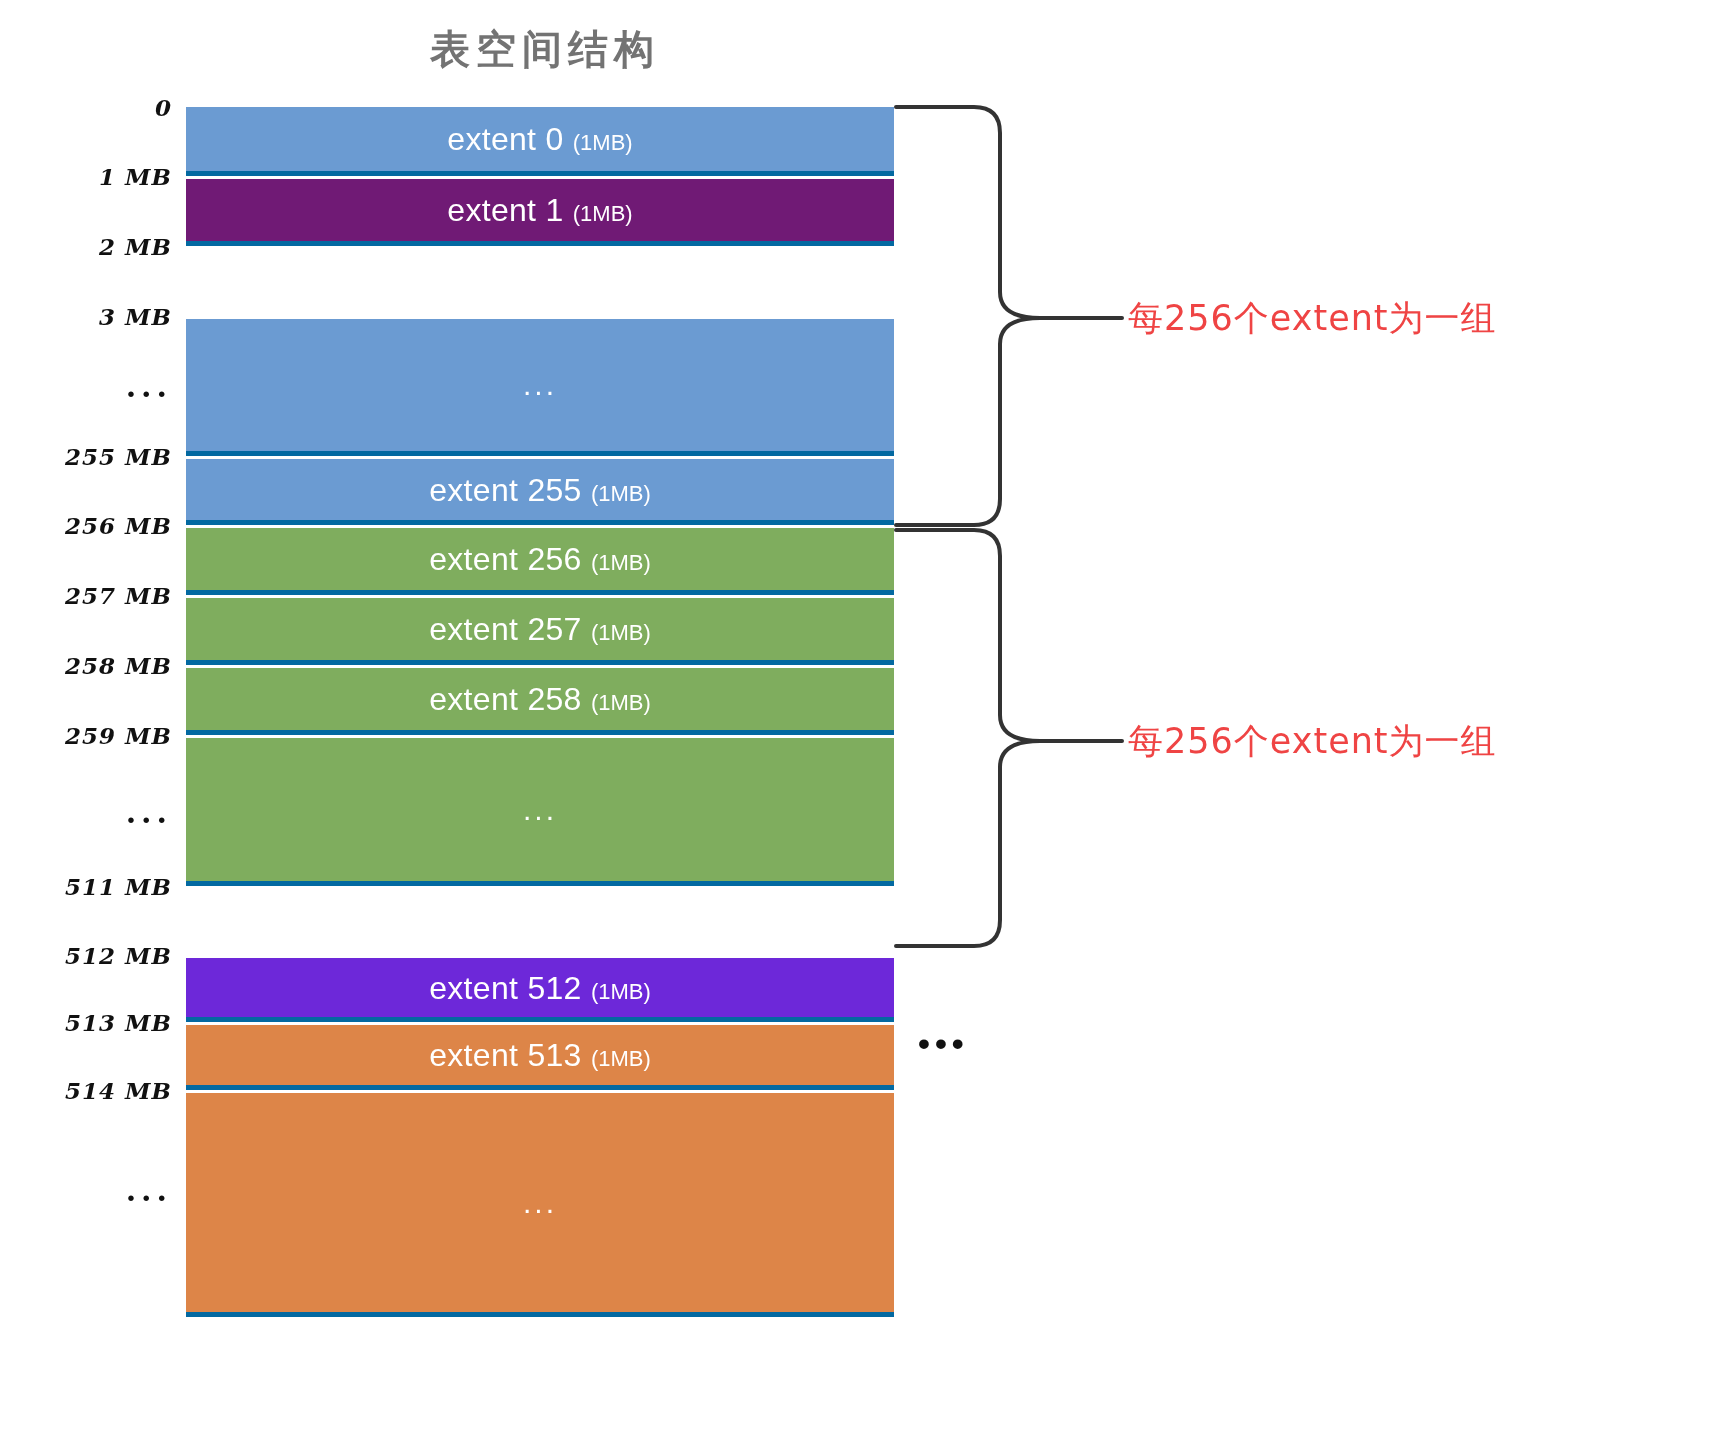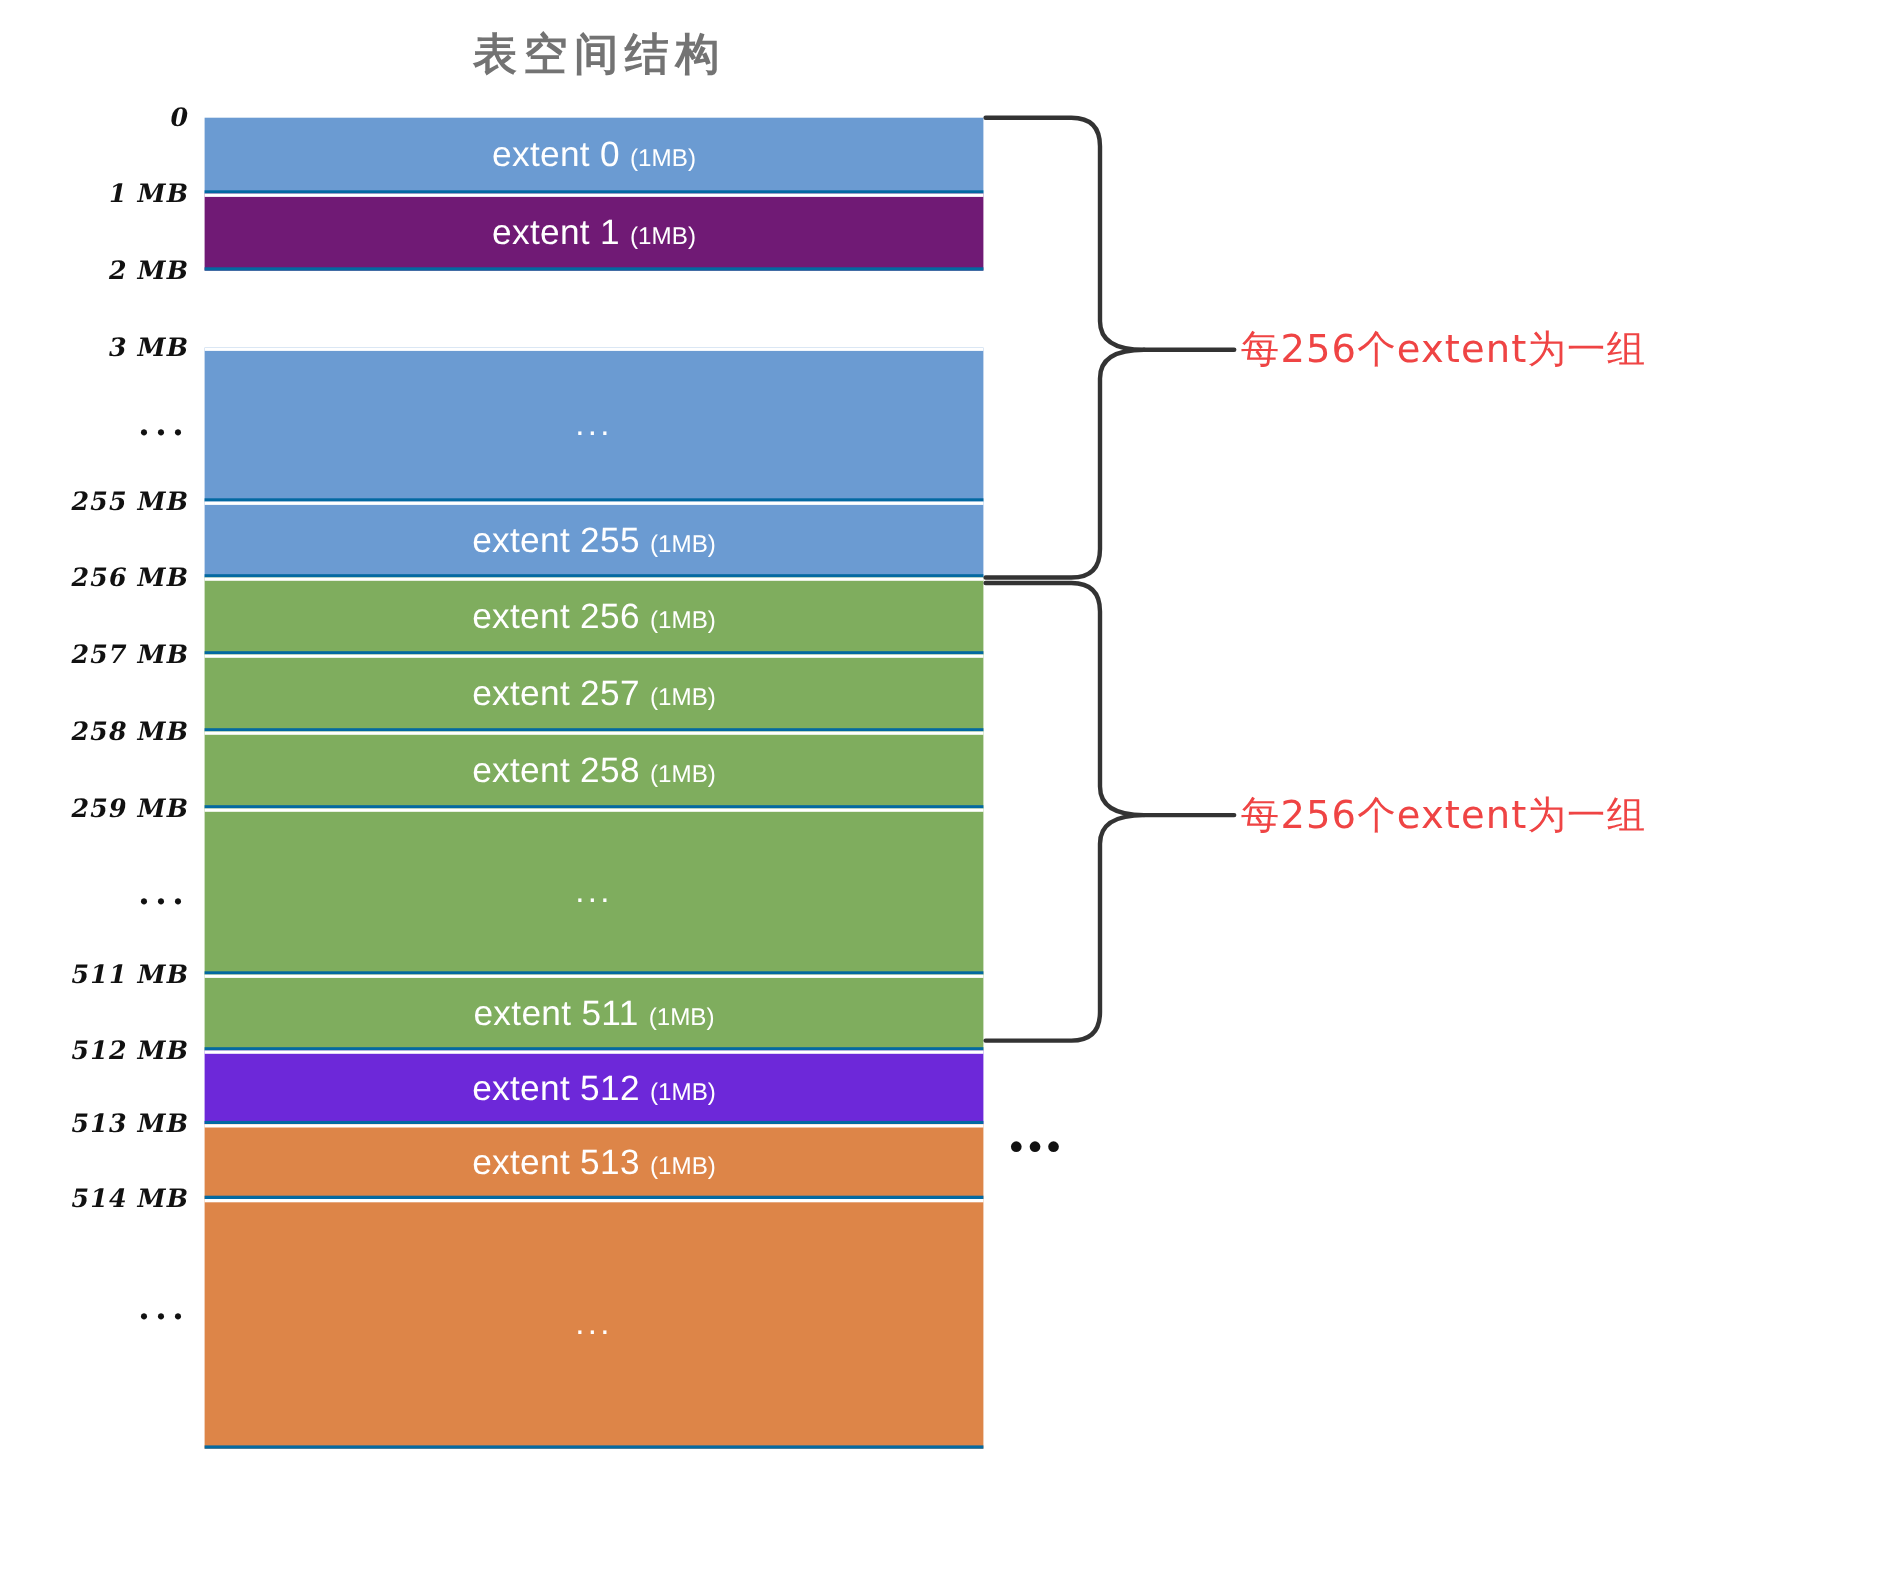--- a/index.html
+++ b/index.html
@@ -62,21 +62,21 @@
     top: 107px;
     width: 708px;
     height: 1210px;
   }
   .band {
     position: absolute;
     left: 0;
     width: 100%;
     box-sizing: border-box;
     border-top: 3px solid #ffffff;
-    border-bottom: 3px solid #0369a1;
+    border-bottom: 5px solid #0369a1;
     display: flex;
     align-items: center;
     justify-content: center;
   }
   .band.first { border-top: none; }
   .band-text {
     color: #ffffff;
     font-size: 32px;
     line-height: 1;
     white-space: nowrap;
@@ -161,23 +161,20 @@
     </div>
     <div class="band" style="top: 488px; height: 70px; background: rgb(127, 173, 94); justify-content: center;">
       <span class="band-text"><span>extent 257</span> <span class="size">(1MB)</span></span>
     </div>
     <div class="band" style="top: 558px; height: 70px; background: rgb(127, 173, 94);">
       <span class="band-text"><span>extent 258</span> <span class="size">(1MB)</span></span>
     </div>
     <div class="band" style="top: 628px; height: 151px; background: rgb(127, 173, 94);">
       <span class="band-text ellipsis">...</span>
     </div>
-    <div class="band" style="top: 779px; height: 69px; background: rgb(127, 173, 94);">
-      <span class="band-text"><span>extent 511</span> <span class="size">(1MB)</span></span>
-    </div>
     <div class="band" style="top: 848px; height: 67px; background: #6d28d9;">
       <span class="band-text"><span>extent 512</span> <span class="size">(1MB)</span></span>
     </div>
     <div class="band" style="top: 915px; height: 68px; background: rgb(221, 133, 72);">
       <span class="band-text"><span>extent 513</span> <span class="size">(1MB)</span></span>
     </div>
     <div class="band" style="top: 983px; height: 227px; background: rgb(221, 133, 72);">
       <span class="band-text ellipsis">...</span>
     </div>
   </div>

